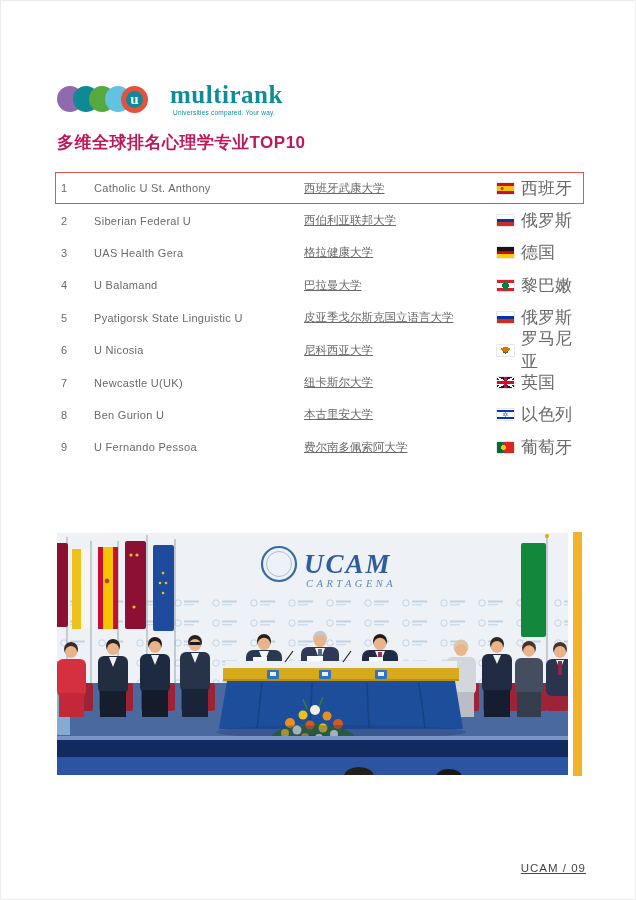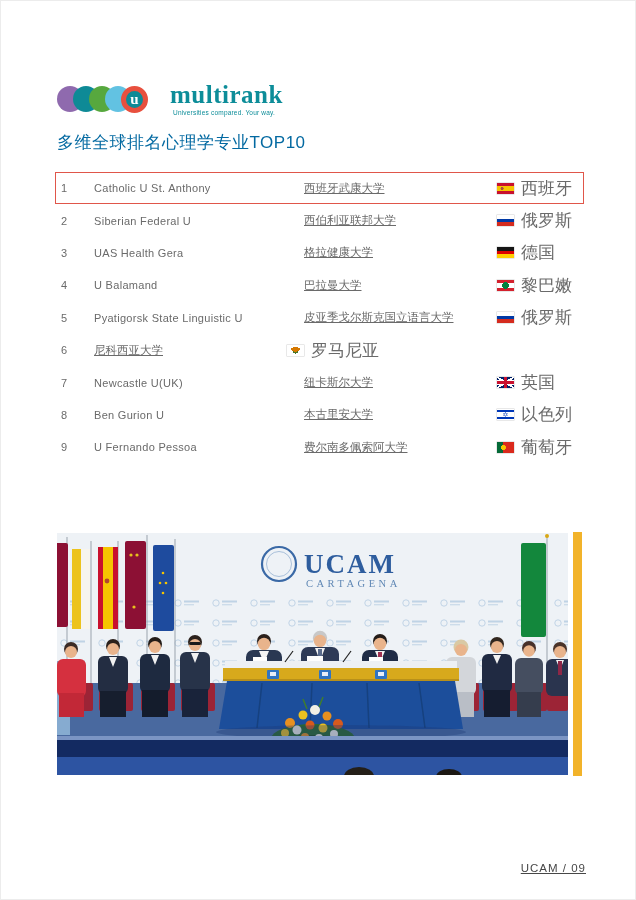--- a/index.html
+++ b/index.html
@@ -27,21 +27,21 @@
   .mr-wordmark{margin-left:22px;display:flex;flex-direction:column;}
   .mr-text{
     font-family:"Liberation Serif",serif;font-weight:bold;
     font-size:25px;line-height:25px;color:#0d8d99;letter-spacing:.5px;
   }
   .mr-tagline{font-size:6.5px;color:#0d8d99;margin-top:2px;margin-left:3px;letter-spacing:.2px;}
 
   
   .title{
     position:absolute;left:57px;top:131px;
-    font-size:17px;font-weight:400;color:#0369a1;letter-spacing:.5px;
+    font-size:17px;font-weight:700;color:#be185d;letter-spacing:.5px;
   }
 
   
   .ranking{position:absolute;left:55px;top:172px;width:529px;}
   .rank-row{
     box-sizing:border-box;height:32.4px;display:flex;align-items:center;
     border:1.5px solid transparent;padding-left:5px;
     font-size:11px;color:#6a6a6a;
   }
   .rank-row.highlighted{border-color:#e0564a;}
@@ -83,21 +83,21 @@
     display:flex;align-items:center;justify-content:center;
     font-size:7px;color:#0038b8;line-height:1;}
   .flag-portugal{background:
     radial-gradient(circle at 38% 50%,#f6c500 0 2.2px,transparent 2.8px),
     linear-gradient(90deg,#046a38 0 38%,#da291c 38%);}
   .flag-romania{background:linear-gradient(90deg,#002b7f 0 33%,#fcd116 33% 66%,#ce1126 66%);}
 
   
   .photo{
     position:absolute;left:57px;top:533px;width:511px;height:242px;
-    overflow:hidden;background:#eef2f6;
+    overflow:hidden;background:#eef2f6;font-style:italic;
   }
   .photo svg{display:block;}
   .accent-bar{position:absolute;left:573px;top:532px;width:9px;height:244px;background:#f2b32a;}
 
   
   .footer{
     position:absolute;top:862px;right:50px;
     font-size:11.5px;color:#474747;letter-spacing:1px;text-decoration:underline;
   }
 </style>
@@ -153,20 +153,21 @@
       </div>
       <div class="rank-row">
         <span class="rank-cell">5</span>
         <span class="university-name-en">Pyatigorsk State Linguistic U</span>
         <span class="university-name-zh">皮亚季戈尔斯克国立语言大学</span>
         <span class="flag flag-russia"></span>
         <span class="country-cell">俄罗斯</span>
       </div>
       <div class="rank-row">
         <span class="rank-cell">6</span>
+        <span class="university-name-en">U Nicosia</span>
         <span class="university-name-zh">尼科西亚大学</span>
         <span class="flag flag-cyprus"></span>
         <span class="country-cell">罗马尼亚</span>
       </div>
       <div class="rank-row">
         <span class="rank-cell">7</span>
         <span class="university-name-en">Newcastle U(UK)</span>
         <span class="university-name-zh">纽卡斯尔大学</span>
         <span class="flag flag-uk"></span>
         <span class="country-cell">英国</span>

